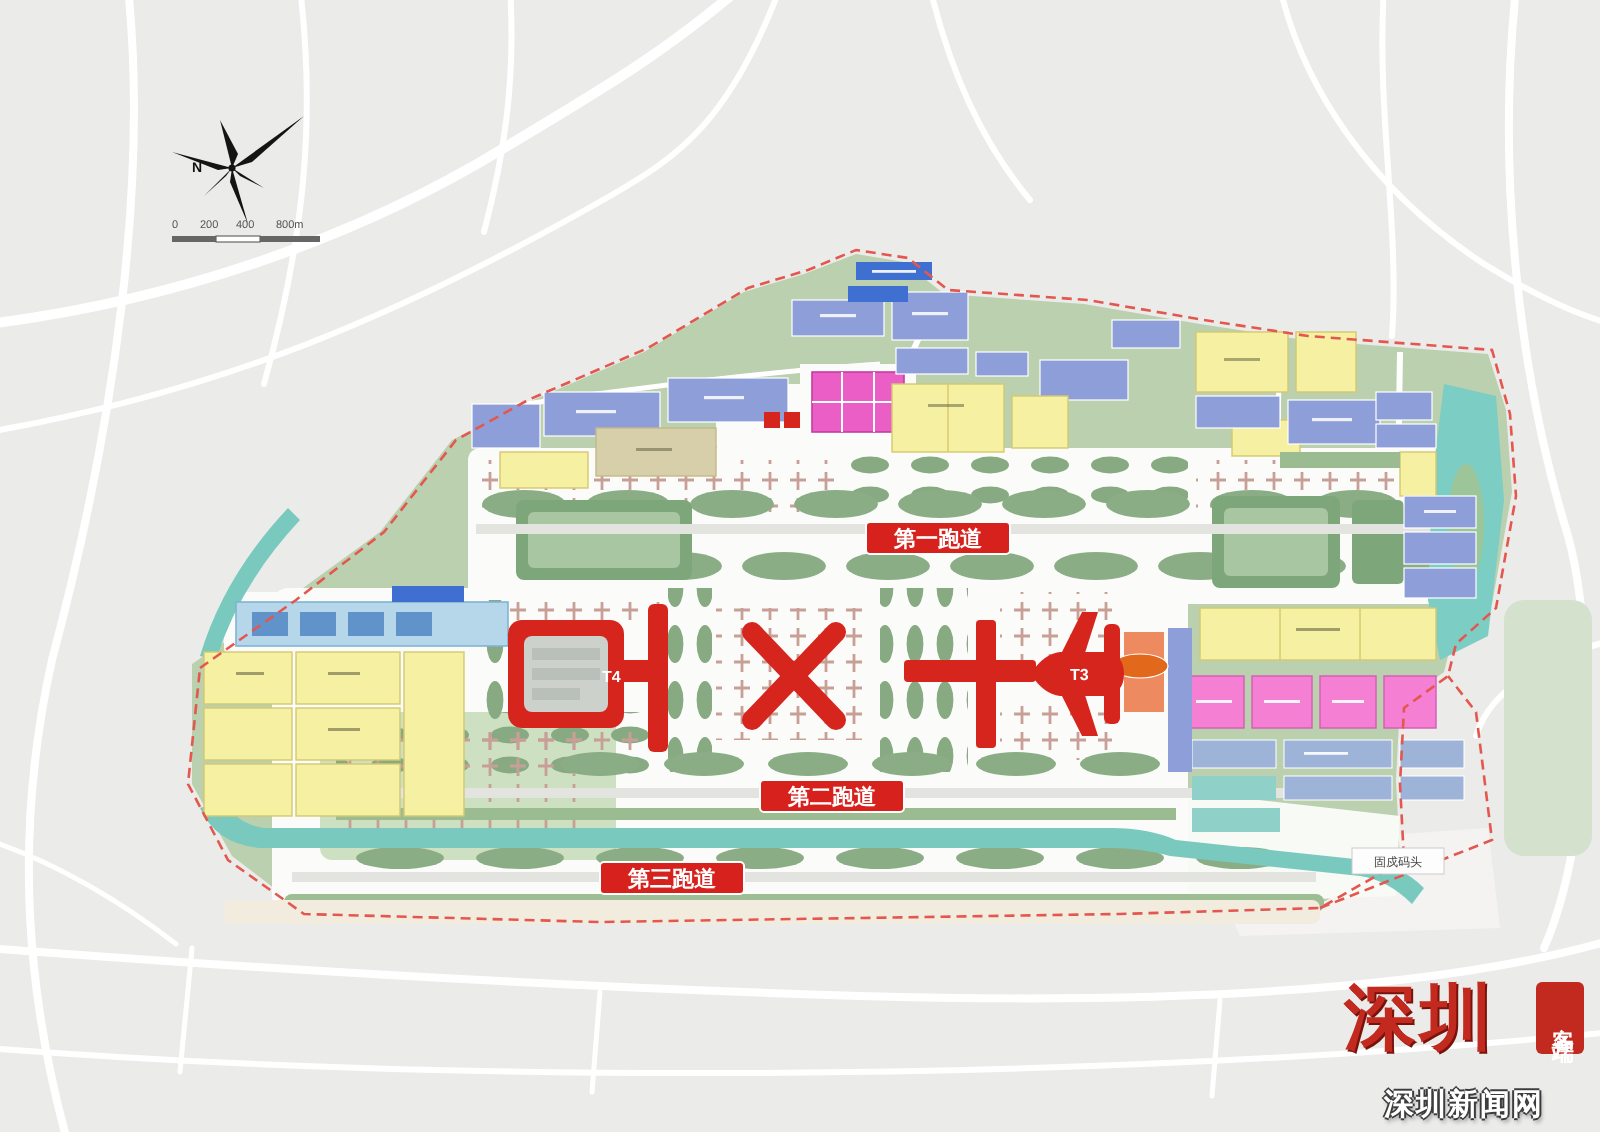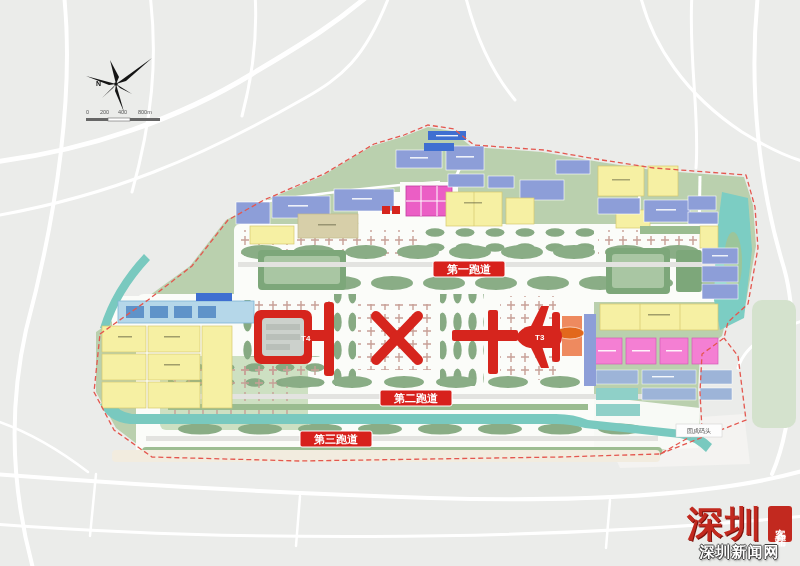--- a/index.html
+++ b/index.html
@@ -1,27 +1,27 @@
 <!DOCTYPE html>
 <html><head>
 <meta charset="utf-8">
 <style>
   html,body{margin:0;padding:0;}
   .stage{position:relative;width:800px;height:566px;background:#ebecea;overflow:hidden;
          font-family:"Liberation Sans",sans-serif;}
   svg{position:absolute;left:0;top:0;}
   svg text{font-family:"Liberation Sans",sans-serif;}
   .wm{position:absolute;right:8px;bottom:4px;text-align:center;z-index:5;}
-  .wm-row{display:flex;align-items:stretch;justify-content:center;gap:5px;}
+  .wm-row{display:flex;align-items:stretch;justify-content:center;gap:20px;}
   .wm-main{font-size:36px;font-weight:900;color:#c2291f;line-height:1;letter-spacing:2px;
            text-shadow:1px 1px 0 #7a120c;}
   .wm-badge{width:24px;background:#c2291f;color:#fff;border-radius:3px;
             display:flex;align-items:center;justify-content:center;}
   .wm-badge span{writing-mode:vertical-rl;font-size:11px;font-weight:700;letter-spacing:3px;}
-  .wm-site{font-size:15px;font-weight:900;color:#fff;letter-spacing:1px;margin-top:1px;
+  .wm-site{font-size:15px;font-weight:900;color:#fff;letter-spacing:1px;margin-top:16px;
            text-shadow:-1px 0 #3c3c3c,1px 0 #3c3c3c,0 -1px #3c3c3c,0 1px #3c3c3c,1px 2px 2px rgba(0,0,0,.35);}
 </style>
 </head>
 <body>
 
 <div class="stage">
 <svg width="800" height="566" viewBox="0 0 800 566">
   <defs>
     <pattern id="pStandH" width="30" height="15" patternUnits="userSpaceOnUse">
       <ellipse cx="15" cy="7.5" rx="9.5" ry="4.2" fill="#87aa83"></ellipse>

